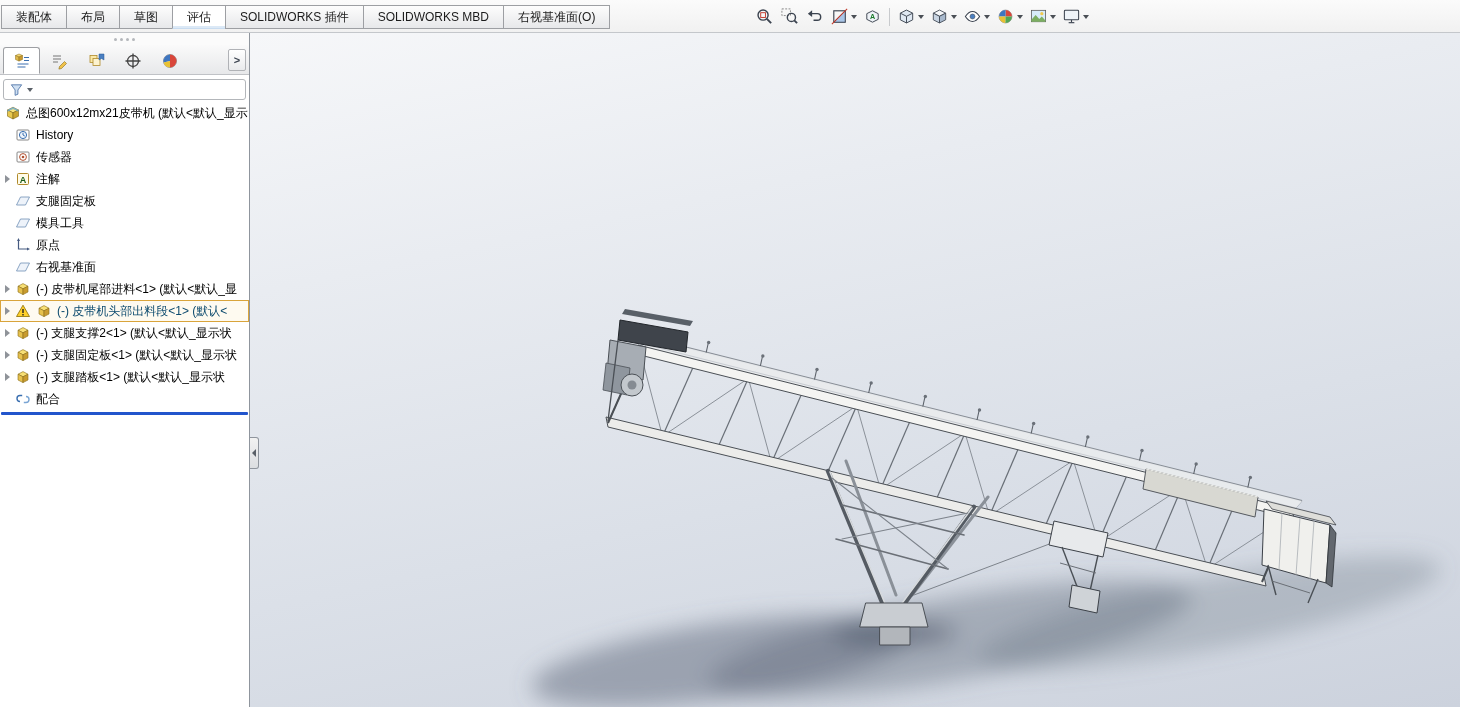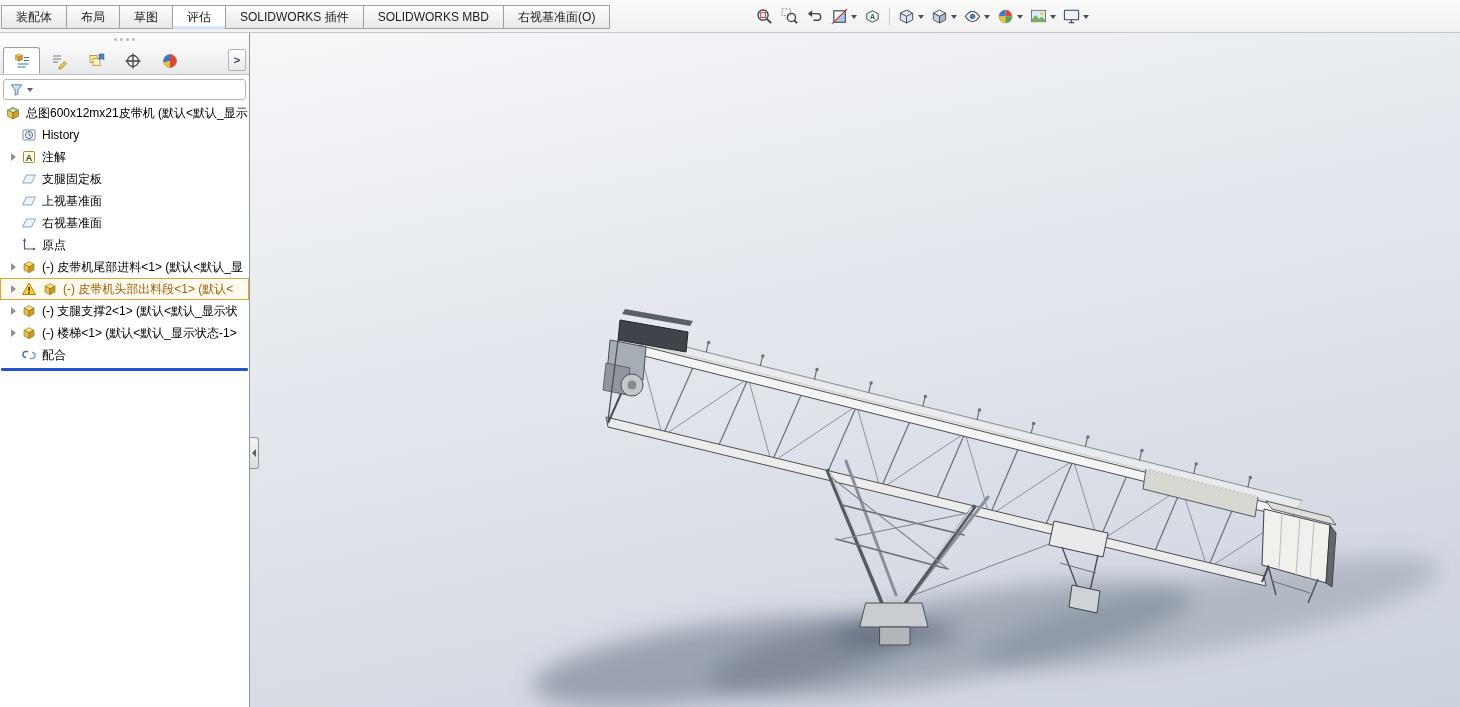--- a/index.html
+++ b/index.html
@@ -20,29 +20,29 @@
   .grip i{width:3px;height:3px;border-radius:50%;background:#b4b7bb;display:block}
   .ptabs{display:flex;align-items:flex-end;height:30px;background:linear-gradient(#fafafa,#e7e8ea);border-bottom:1px solid #c0c2c6;padding:0 3px}
   .ptab{width:37px;height:27px;display:flex;align-items:center;justify-content:center;border:1px solid transparent;border-radius:3px 3px 0 0;cursor:default}
   .ptab svg{width:18px;height:18px;display:block}
   .ptab.active{background:#ffffff;border-color:#9d9fa3;border-bottom-color:#ffffff}
   .ptab-expand{width:18px;height:22px;display:flex;align-items:center;justify-content:center;margin:0 0 3px auto;border:1px solid #b0b2b6;border-radius:2px;background:linear-gradient(#ffffff,#e9eaec);color:#3c4450;font-weight:bold;font-size:11px;cursor:default}
   .filter{margin:4px 3px 2px 3px;height:21px;border:1px solid #b3b6ba;border-radius:3px;display:flex;align-items:center;padding:0 5px;gap:3px;background:#fff}
   .ficon svg{width:15px;height:15px;display:block}
   .fcaret{width:0;height:0;border-top:4px solid #5a6068;border-left:3px solid transparent;border-right:3px solid transparent}
   .tree{margin-top:2px}
-  .trow{height:22px;display:flex;align-items:center;white-space:nowrap;overflow:hidden;padding-left:6px;cursor:default}
+  .trow{height:22px;display:flex;align-items:center;white-space:nowrap;overflow:hidden;cursor:default}
   .trow.root{padding-left:5px}
   .arrow{width:15px;flex:none;display:flex;align-items:center;justify-content:center}
   .tri{width:0;height:0;border-left:5px solid #8f9399;border-top:4px solid transparent;border-bottom:4px solid transparent;display:block}
   .ticon{width:17px;height:16px;flex:none;margin-right:4px}
   .ticon svg{width:16px;height:16px;display:block}
   .tlabel{color:#000;font-size:12px}
   .trow.selected{outline:1px solid #d9a43b;outline-offset:-1px;background:#fefaf0}
-  .trow.selected .tlabel{color:#a16207}
+  .trow.selected .tlabel{color:#0c4a6e}
   .rollback{height:3px;background:#2255cc;margin:2px 1px 0 1px;border-radius:1px}
   .flyout{position:absolute;left:250px;top:437px;width:9px;height:32px;background:linear-gradient(#f2f2f2,#dcdee1);border:1px solid #8f959d;border-left:none;border-radius:0 3px 3px 0;z-index:6;display:flex;align-items:center;justify-content:center}
   .tri-l{width:0;height:0;border-right:4px solid #5a6068;border-top:4px solid transparent;border-bottom:4px solid transparent;display:block}
   
   .viewport{position:absolute;left:250px;top:33px;width:1210px;height:674px;background:linear-gradient(168deg,#f6f7f9 0%,#e9ecf1 28%,#dbe0e8 62%,#ccd2dd 100%)}
   .viewport svg.scene{width:1210px;height:674px;display:block}
 </style>
 </head>
 <body>
 
@@ -245,20 +245,31 @@
         <span class="ticon">
           <svg viewBox="0 0 16 16">
             <rect x="2" y="3" width="12" height="10" rx="1" fill="#fff" stroke="#888"></rect>
             <circle cx="8" cy="8" r="3.6" fill="#eef4fb" stroke="#3a6fb0"></circle>
             <path d="M8 5.8V8l1.8 1" stroke="#3a6fb0" fill="none"></path>
           </svg>
         </span>
         <span class="tlabel">History</span>
       </div>
       <div class="trow">
+        <span class="arrow"></span>
+        <span class="ticon">
+          <svg viewBox="0 0 16 16">
+            <rect x="2" y="3" width="12" height="10" rx="1" fill="#fff" stroke="#888"></rect>
+            <circle cx="8" cy="8" r="3.4" fill="none" stroke="#b05030"></circle>
+            <circle cx="8" cy="8" r="1.3" fill="#b05030"></circle>
+          </svg>
+        </span>
+        <span class="tlabel">传感器</span>
+      </div>
+      <div class="trow">
         <span class="arrow">
           <i class="tri"></i>
         </span>
         <span class="ticon">
           <svg viewBox="0 0 16 16">
             <rect x="2.5" y="2.5" width="11" height="11" rx="1" fill="#fffbe8" stroke="#b08a2a"></rect>
             <text x="8" y="11.5" font-size="9" text-anchor="middle" fill="#1a5c1a" font-weight="bold" font-family="sans-serif">A</text>
           </svg>
         </span>
         <span class="tlabel">注解</span>
@@ -272,40 +283,40 @@
         </span>
         <span class="tlabel">支腿固定板</span>
       </div>
       <div class="trow">
         <span class="arrow"></span>
         <span class="ticon">
           <svg viewBox="0 0 16 16">
             <path d="M1.5 12 5.5 4h9l-4 8Z" fill="#eef3fa" stroke="#6e8fb5" stroke-width="0.8"></path>
           </svg>
         </span>
-        <span class="tlabel">上视基准面</span>
-      </div>
-      <div class="trow">
-        <span class="arrow"></span>
-        <span class="ticon">
-          <svg viewBox="0 0 16 16">
-            <path d="M1.5 12 5.5 4h9l-4 8Z" fill="#eef3fa" stroke="#6e8fb5" stroke-width="0.8"></path>
-          </svg>
-        </span>
-        <span class="tlabel">右视基准面</span>
+        <span class="tlabel">模具工具</span>
       </div>
       <div class="trow">
         <span class="arrow"></span>
         <span class="ticon">
           <svg viewBox="0 0 16 16">
             <path d="M3.5 3.5v8.5h9.5" fill="none" stroke="#455a80" stroke-width="1.2"></path>
             <path d="M3.5 1 2 4h3Z M15 12l-3-1.5v3Z" fill="#455a80"></path>
           </svg>
         </span>
         <span class="tlabel">原点</span>
+      </div>
+      <div class="trow">
+        <span class="arrow"></span>
+        <span class="ticon">
+          <svg viewBox="0 0 16 16">
+            <path d="M1.5 12 5.5 4h9l-4 8Z" fill="#eef3fa" stroke="#6e8fb5" stroke-width="0.8"></path>
+          </svg>
+        </span>
+        <span class="tlabel">右视基准面</span>
       </div>
       <div class="trow">
         <span class="arrow">
           <i class="tri"></i>
         </span>
         <span class="ticon">
           <svg viewBox="0 0 16 16">
             <path d="M3 5.2 8 2.6l5 2.6L8 7.8Z" fill="#f7df75" stroke="#8a6d1a" stroke-width="0.6"></path>
             <path d="M3 5.2v5.8L8 13.6V7.8Z" fill="#e6c14d" stroke="#8a6d1a" stroke-width="0.6"></path>
             <path d="M13 5.2v5.8L8 13.6V7.8Z" fill="#c89b2f" stroke="#8a6d1a" stroke-width="0.6"></path>
@@ -350,21 +361,34 @@
         <span class="arrow">
           <i class="tri"></i>
         </span>
         <span class="ticon">
           <svg viewBox="0 0 16 16">
             <path d="M3 5.2 8 2.6l5 2.6L8 7.8Z" fill="#f7df75" stroke="#8a6d1a" stroke-width="0.6"></path>
             <path d="M3 5.2v5.8L8 13.6V7.8Z" fill="#e6c14d" stroke="#8a6d1a" stroke-width="0.6"></path>
             <path d="M13 5.2v5.8L8 13.6V7.8Z" fill="#c89b2f" stroke="#8a6d1a" stroke-width="0.6"></path>
           </svg>
         </span>
-        <span class="tlabel">(-) 楼梯&lt;1&gt; (默认&lt;默认_显示状态-1&gt;</span>
+        <span class="tlabel">(-) 支腿固定板&lt;1&gt; (默认&lt;默认_显示状</span>
+      </div>
+      <div class="trow">
+        <span class="arrow">
+          <i class="tri"></i>
+        </span>
+        <span class="ticon">
+          <svg viewBox="0 0 16 16">
+            <path d="M3 5.2 8 2.6l5 2.6L8 7.8Z" fill="#f7df75" stroke="#8a6d1a" stroke-width="0.6"></path>
+            <path d="M3 5.2v5.8L8 13.6V7.8Z" fill="#e6c14d" stroke="#8a6d1a" stroke-width="0.6"></path>
+            <path d="M13 5.2v5.8L8 13.6V7.8Z" fill="#c89b2f" stroke="#8a6d1a" stroke-width="0.6"></path>
+          </svg>
+        </span>
+        <span class="tlabel">(-) 支腿踏板&lt;1&gt; (默认&lt;默认_显示状</span>
       </div>
       <div class="trow">
         <span class="arrow"></span>
         <span class="ticon">
           <svg viewBox="0 0 16 16">
             <path d="M5 10.5a3 3 0 0 1 0-6h2.2" fill="none" stroke="#3a6fb0" stroke-width="1.4"></path>
             <path d="M11 5.5a3 3 0 0 1 0 6H8.8" fill="none" stroke="#7aa5d4" stroke-width="1.4"></path>
           </svg>
         </span>
         <span class="tlabel">配合</span>

